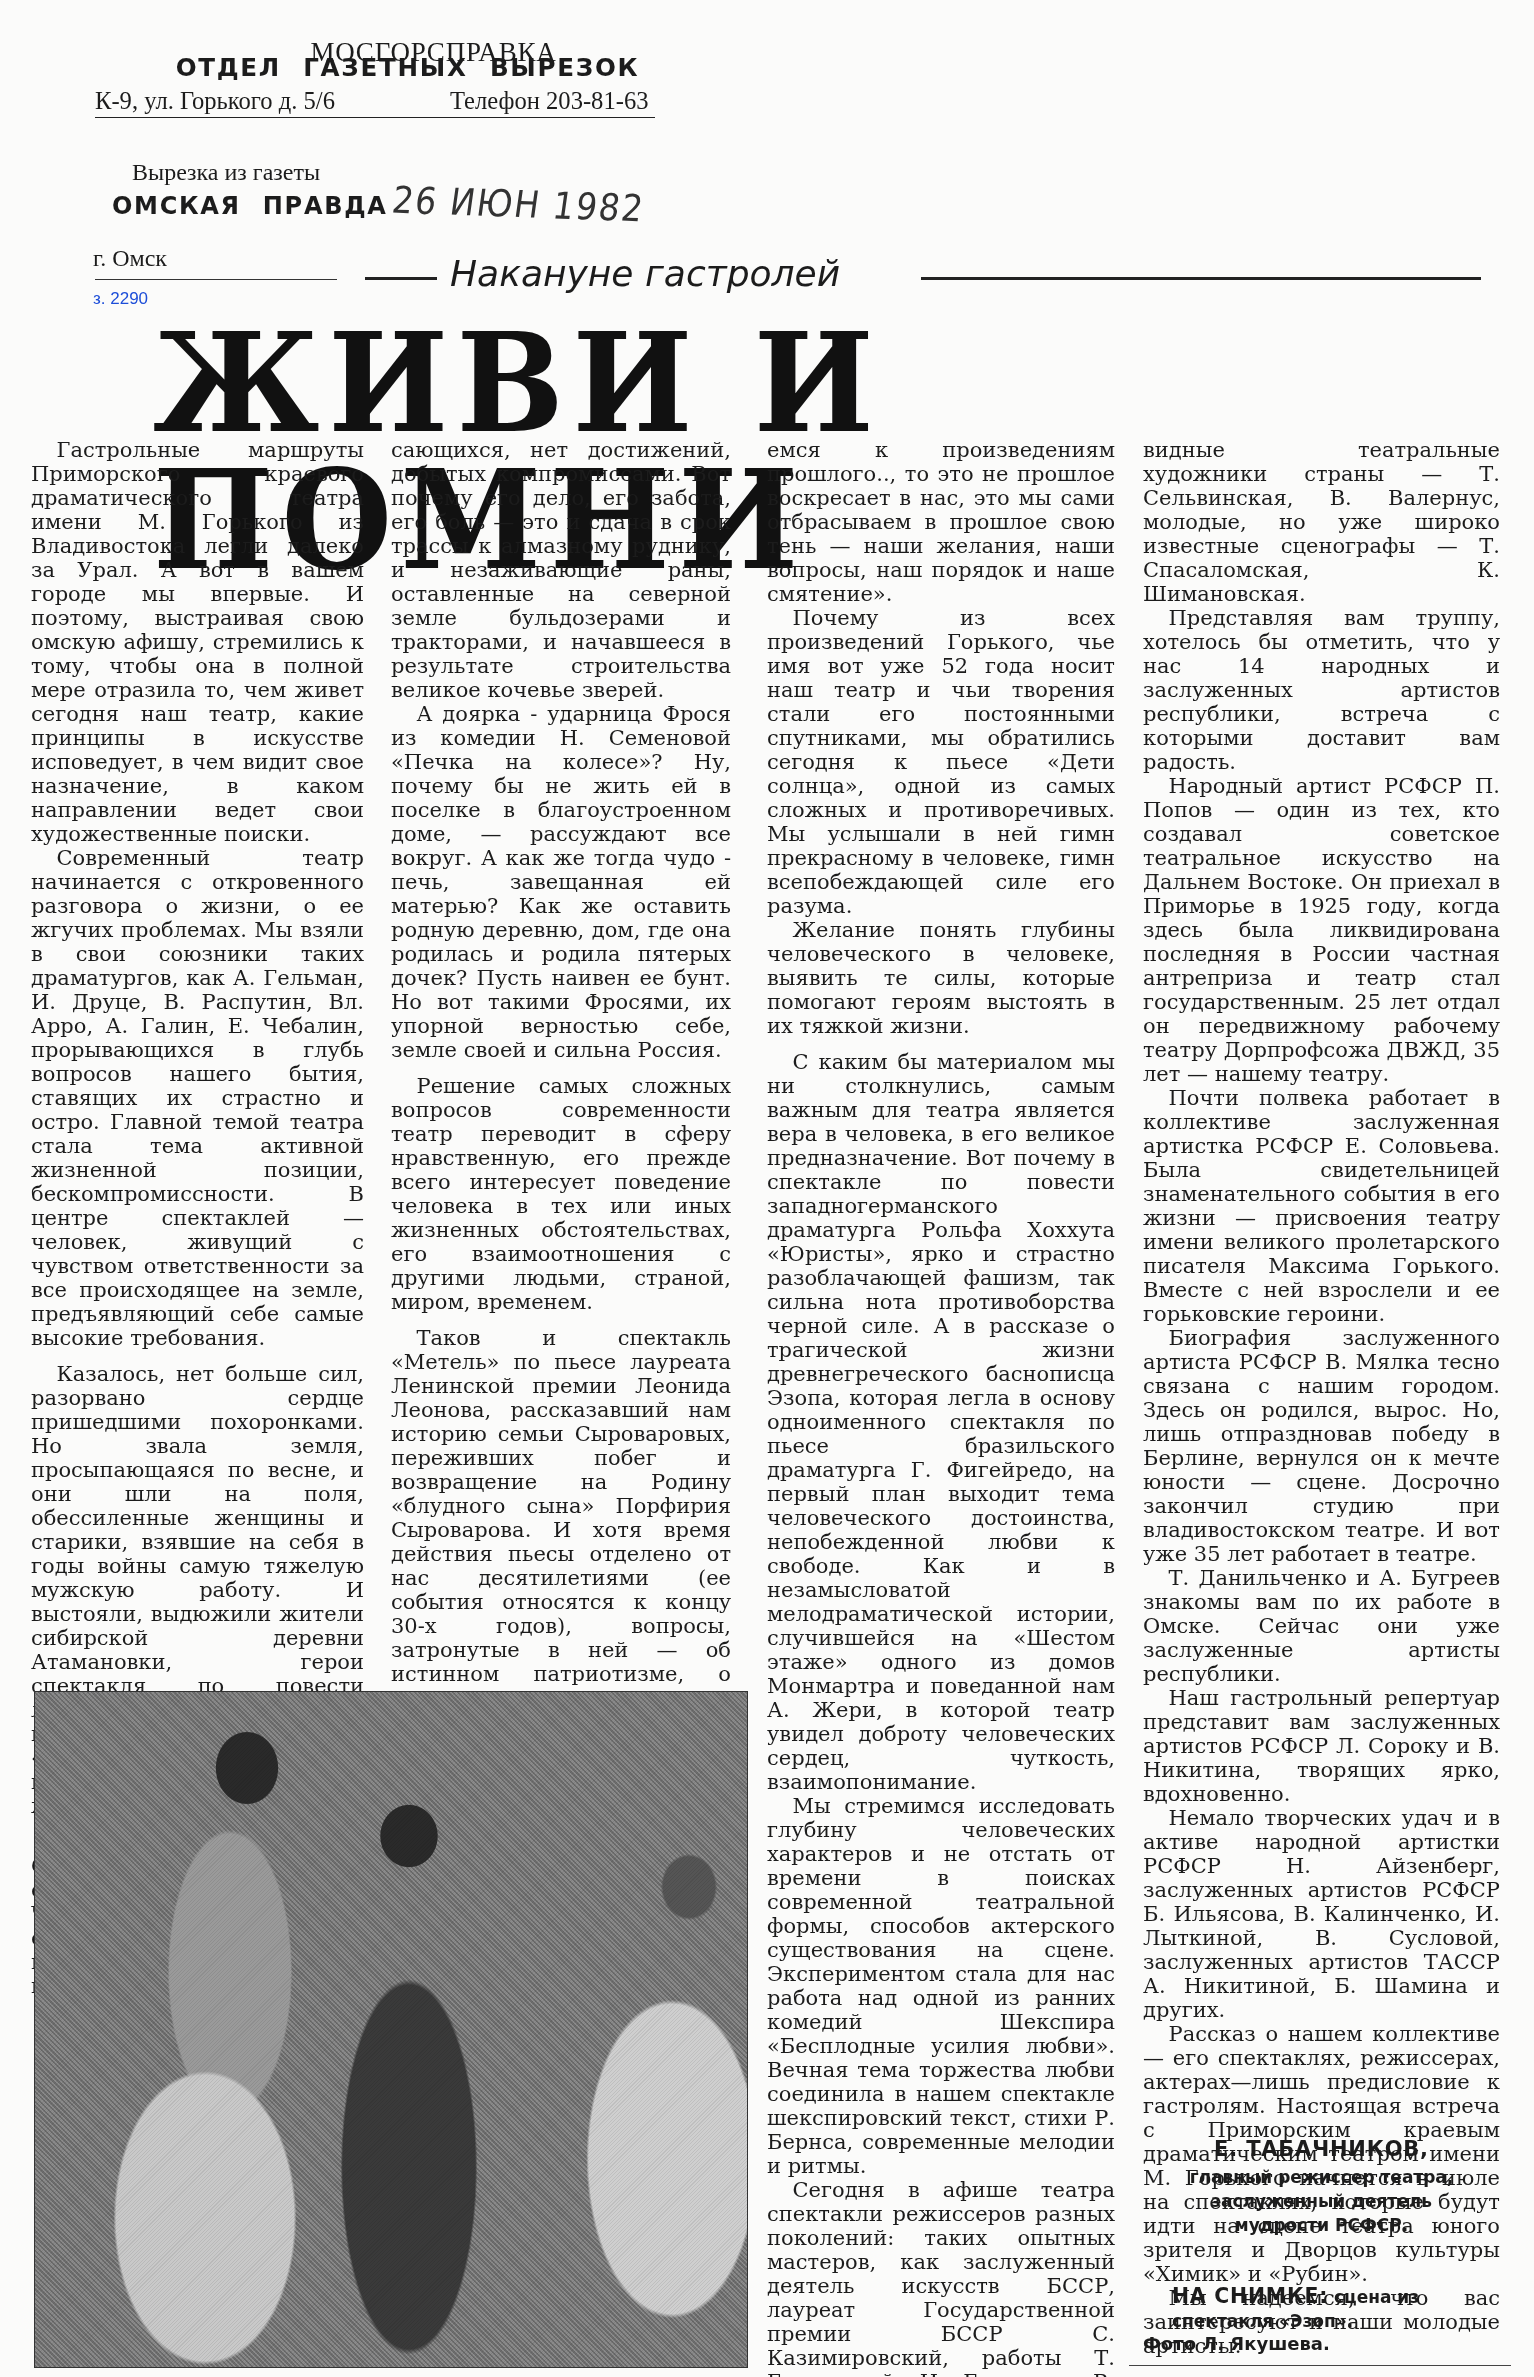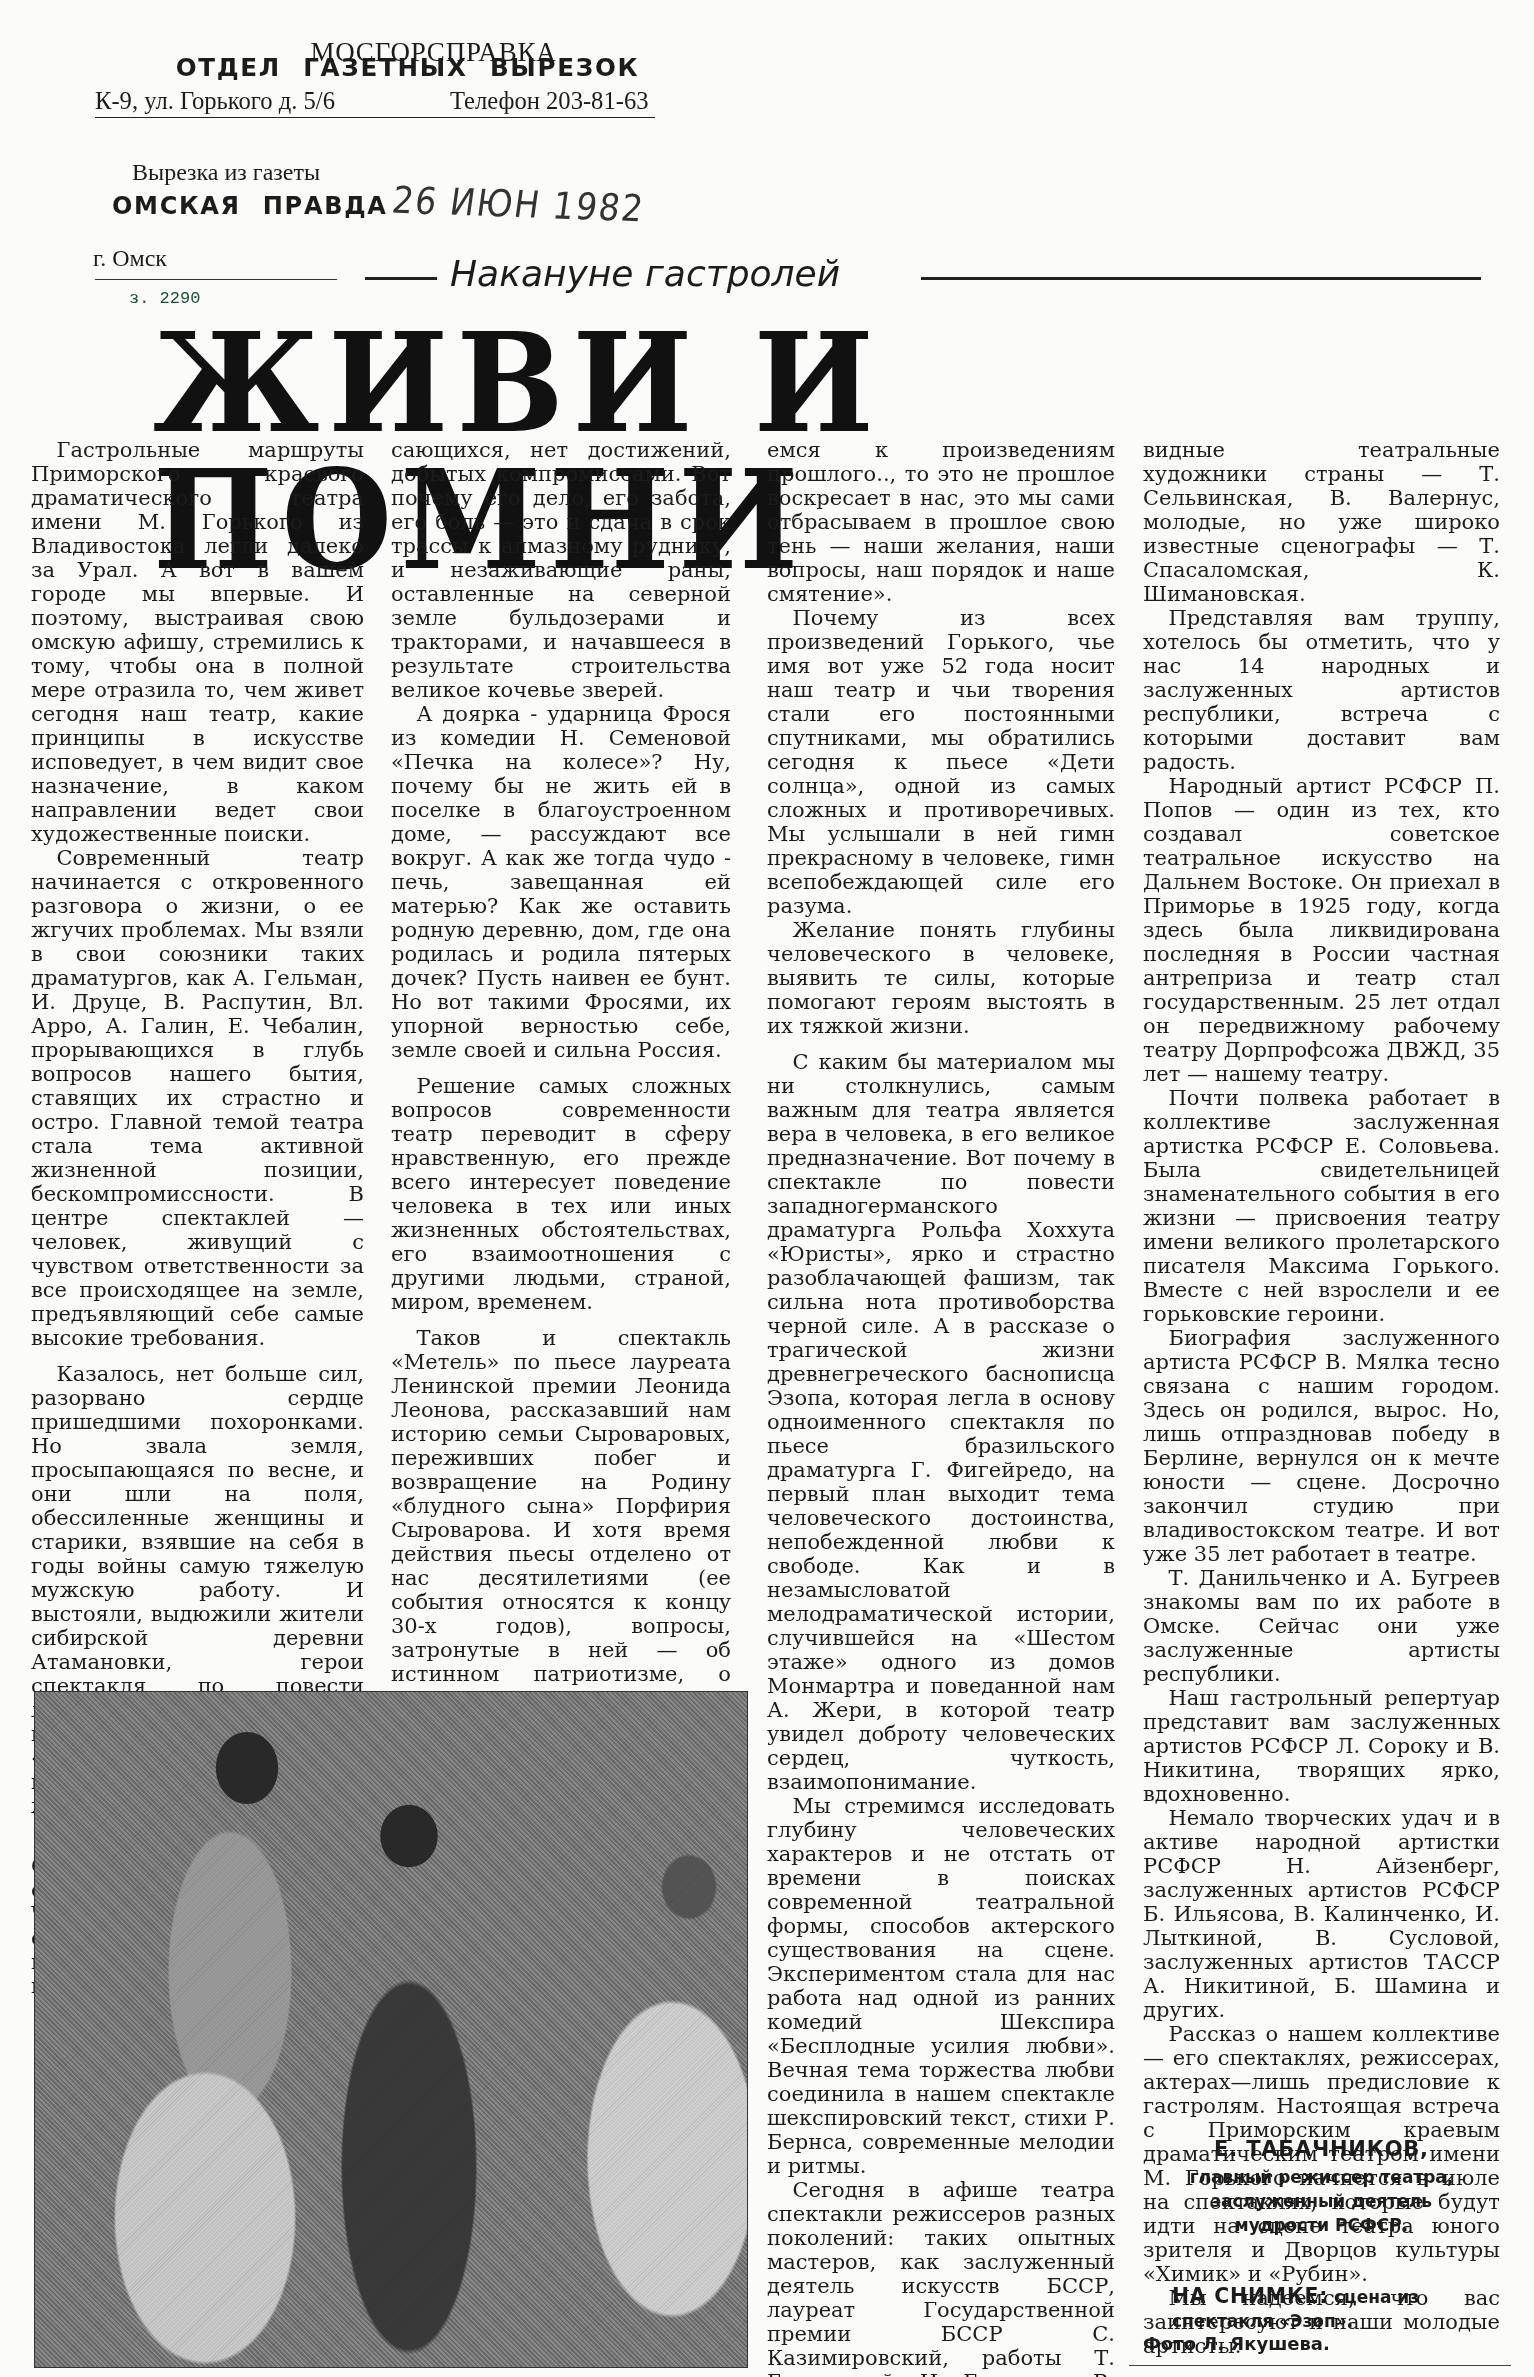--- a/index.html
+++ b/index.html
@@ -11,21 +11,21 @@
   .stamp-phone{left:450px;top:87px;font-family:"Liberation Serif",serif;font-size:24.6px;}
   .rule1{left:95px;top:117px;width:560px;border-top:1.7px solid #222;}
   .clip-label{left:132px;top:151px;font-family:"Liberation Serif",serif;font-size:24px;margin-top:8px;}
   .paper-name{left:112px;top:192px;font-family:"DejaVu Sans",sans-serif;font-weight:bold;font-size:24px;letter-spacing:1.7px;word-spacing:12px;}
   .date-stamp{left:392px;top:183px;font-family:"DejaVu Sans Condensed","DejaVu Sans",sans-serif;font-size:37px;color:#333;transform:skewX(-6deg) rotate(2deg);letter-spacing:1.7px;}
   .city{left:93px;top:245px;font-family:"Liberation Serif",serif;font-size:24px;}
   .rule2{left:95px;top:279px;width:242px;border-top:1.7px solid #333;}
   .rubric-left-rule{left:365px;top:277px;width:72px;border-top:3.4px solid #222;}
   .rubric{left:450px;top:253px;font-family:"DejaVu Sans",sans-serif;font-style:italic;font-size:36px;}
   .rubric-right-rule{left:921px;top:277px;width:560px;border-top:3.4px solid #222;}
-  .trunc{left:93px;top:289px;font-family:Liberation Mono, monospace;font-size:17px;color:#14532d;margin-left:36px;}
+  .trunc{left:93px;top:289px;font-family:Liberation Sans, sans-serif;font-size:17px;color:#1d4ed8;}
   .headline{left:153px;top:314px;font-family:"DejaVu Serif",serif;font-weight:900;font-size:127px;line-height:1;letter-spacing:8.5px;transform:scaleY(1.08);transform-origin:top left;color:#111;}
   .col{position:absolute;font-family:"DejaVu Serif",serif;font-size:21px;line-height:24px;text-align:justify;hyphens:manual;}
   .col p{margin:0;text-indent:25.5px;}
   .col p.gap{margin-top:12px;}
   .col p.cont{text-indent:0;}
   .c1{left:31px;top:438px;width:333px;}
   .c2{left:391px;top:438px;width:340px;}
   .c3{left:767px;top:438px;width:348px;}
   .c4{left:1143px;top:438px;width:357px;}
   .photo{left:34px;top:1691px;width:712px;height:675px;border:0.8px solid #333;overflow:hidden;

